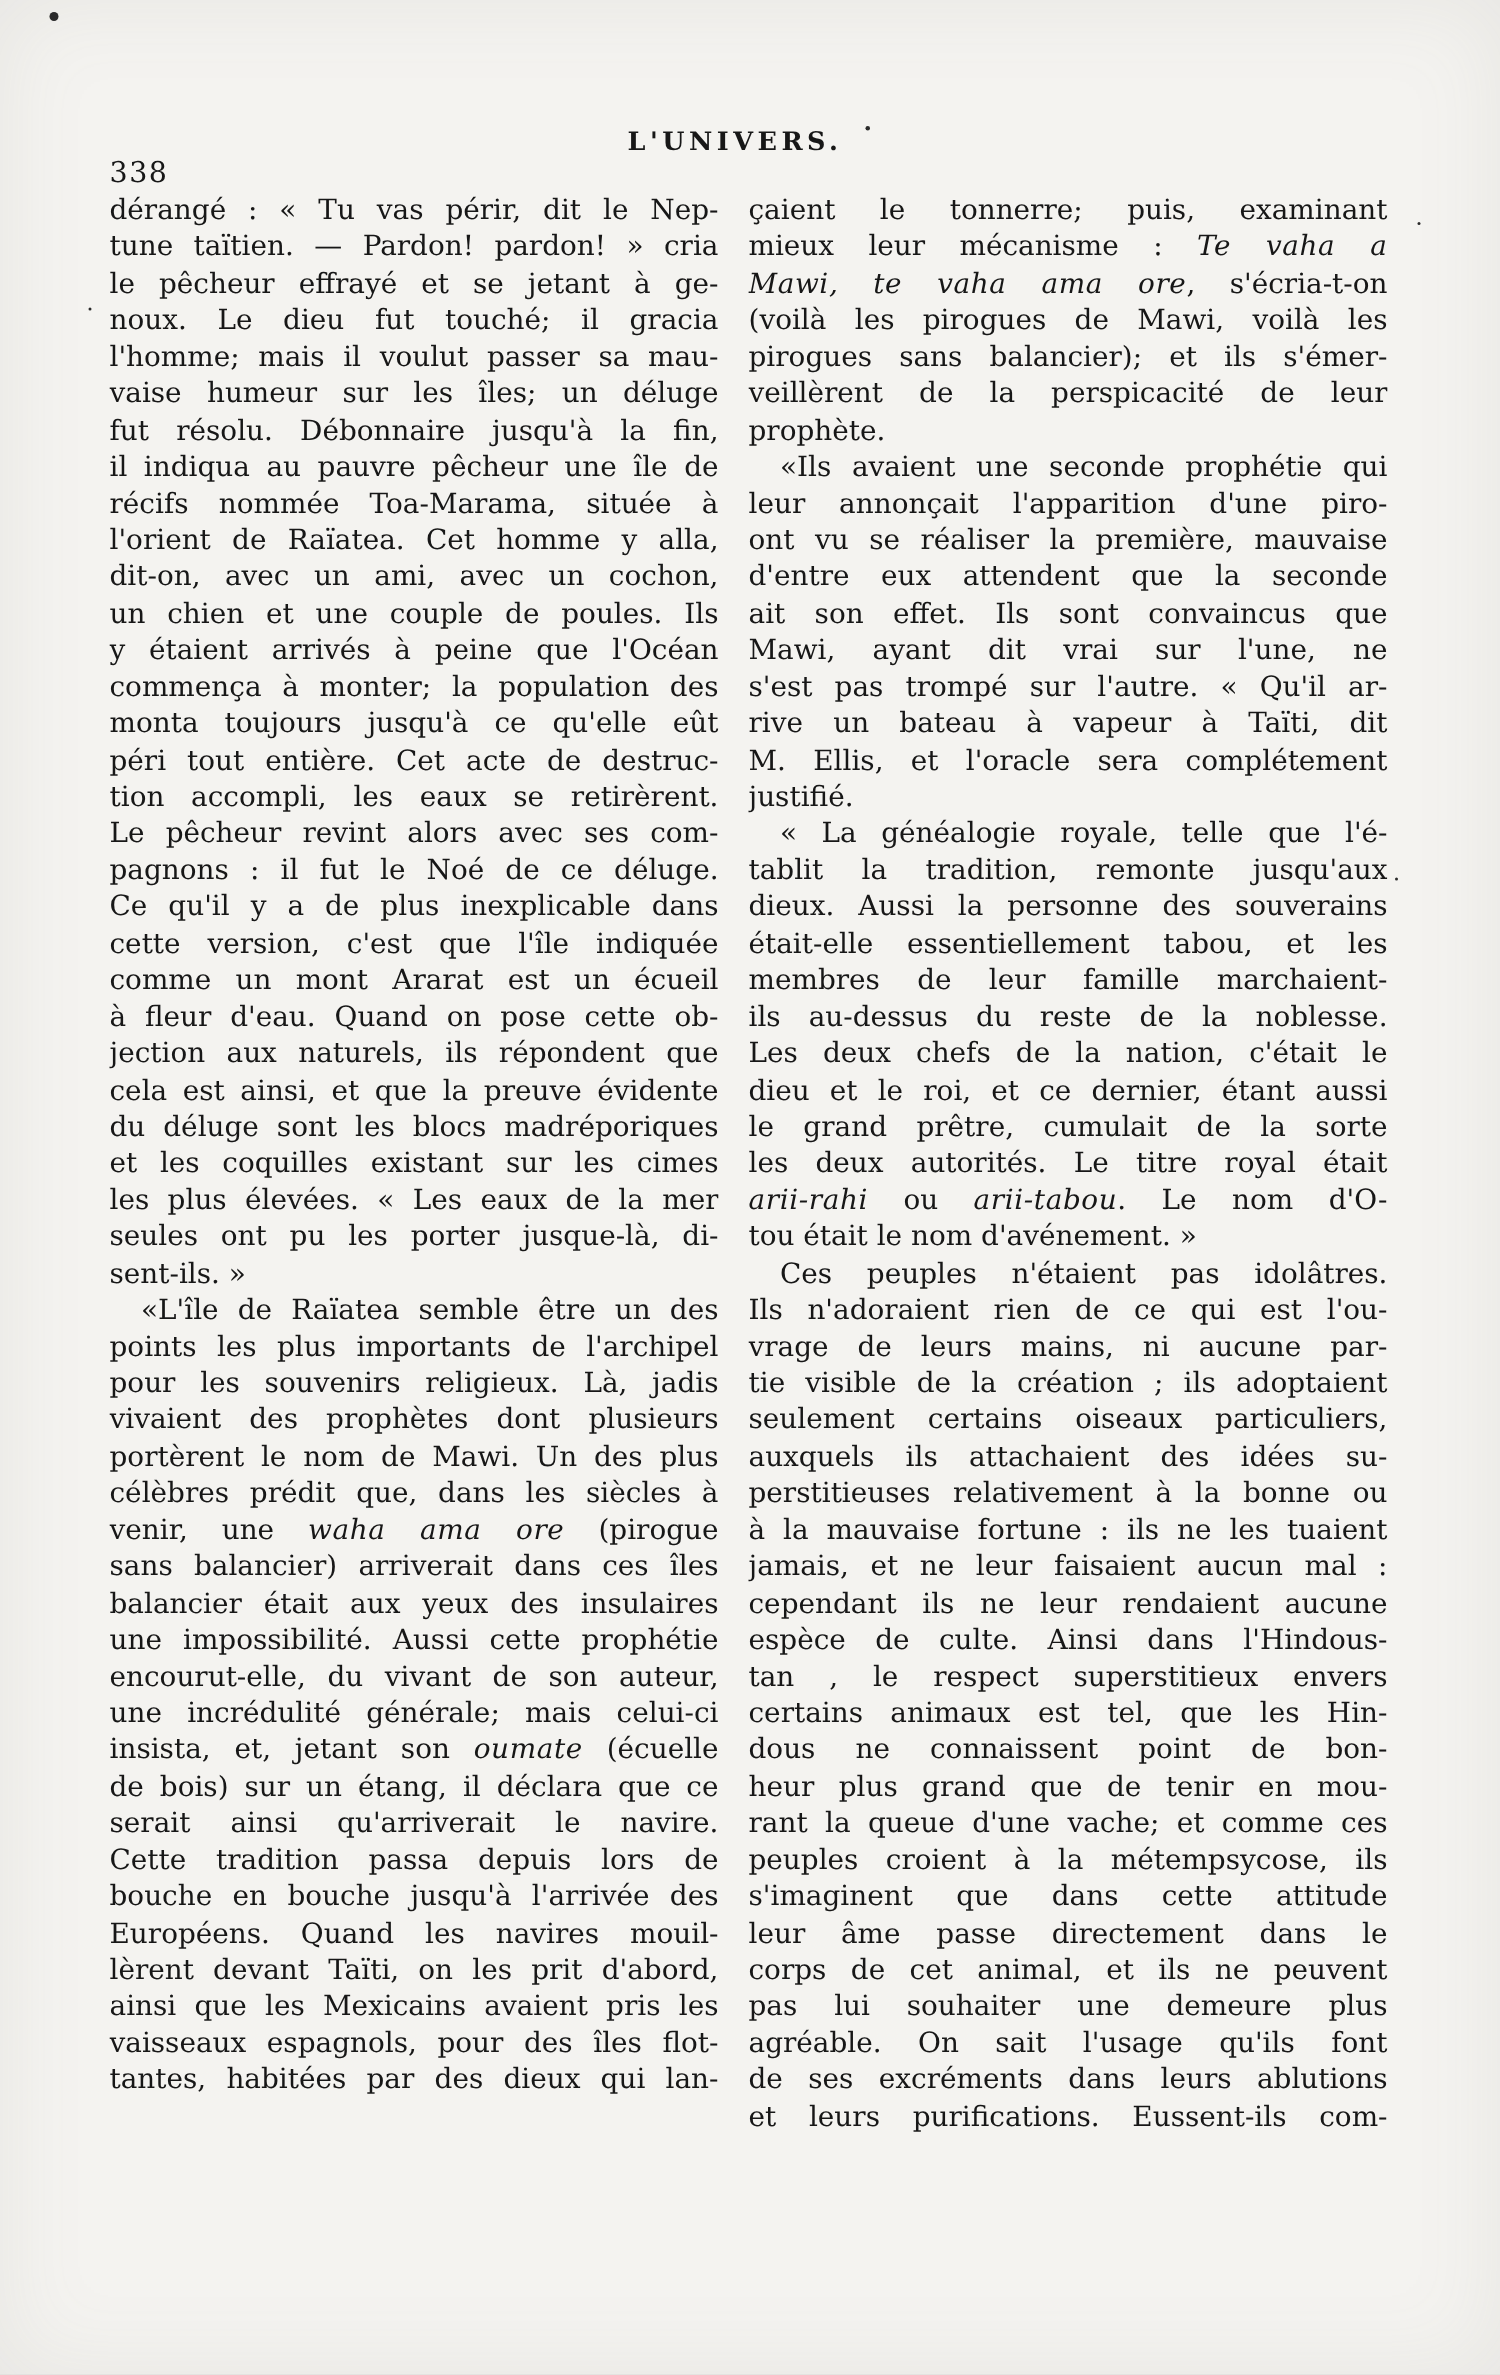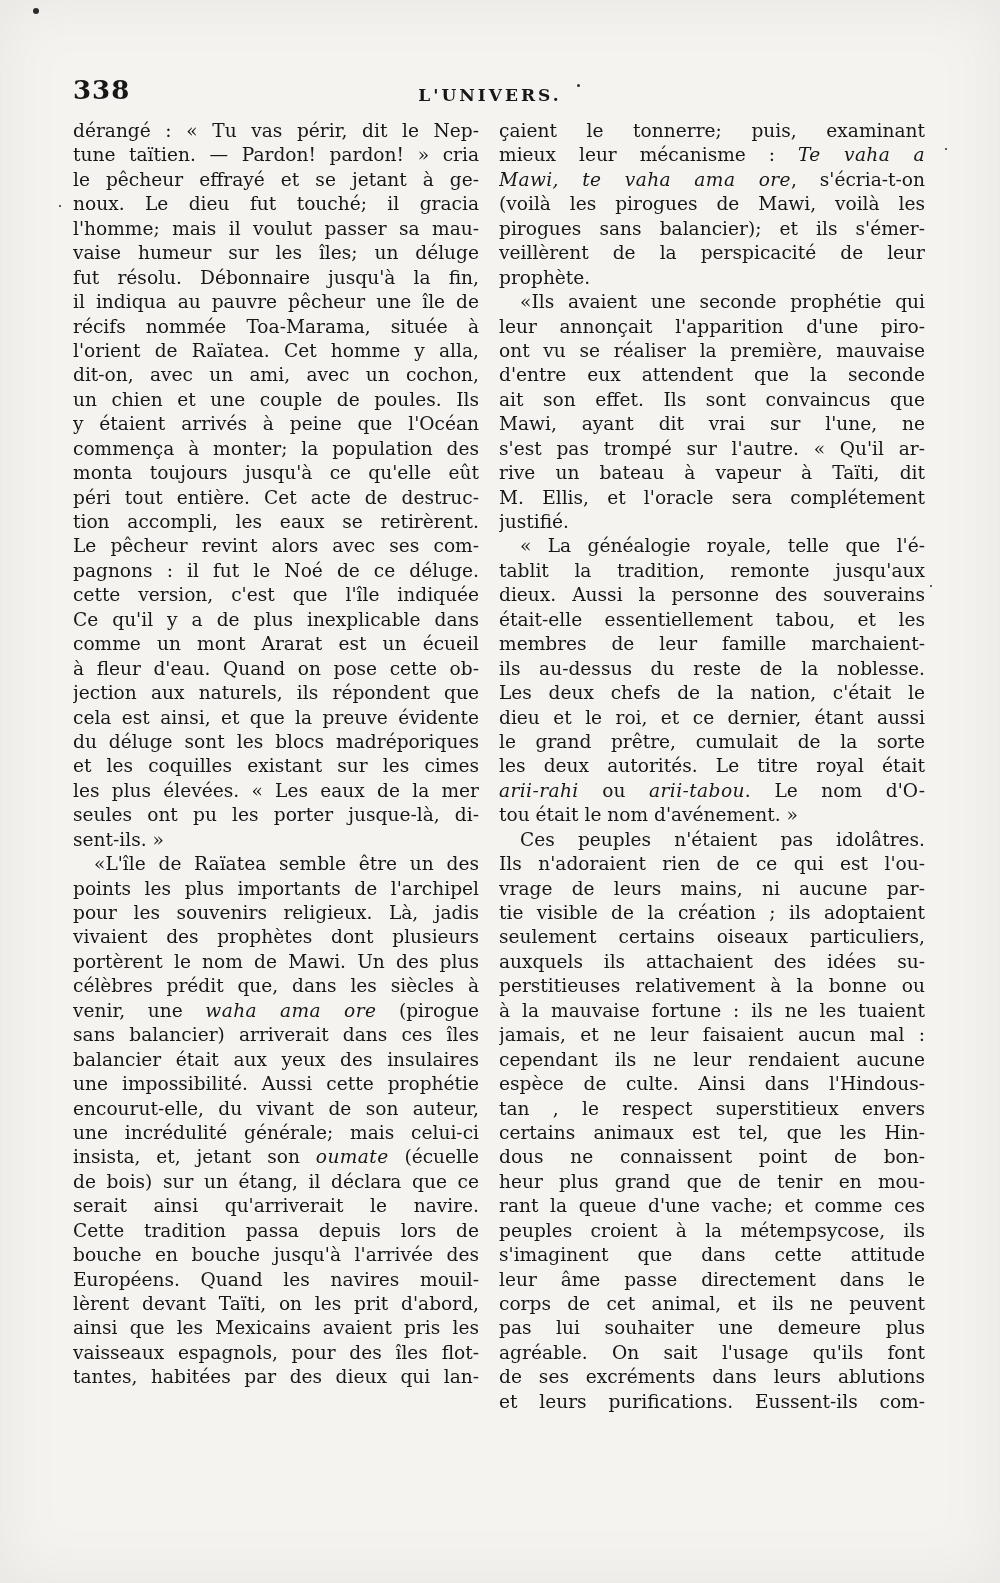--- a/index.html
+++ b/index.html
@@ -6,30 +6,30 @@
   .page{
     position:relative;
     width:1000px;height:1583px;
     background:var(--paper,#f4f3f0);
     font-family:"DejaVu Serif","Liberation Serif",serif;
     color:var(--ink,#171717);
     overflow:hidden;
     box-shadow:inset 0 0 60px rgba(120,118,110,0.10);
   }
   .page-number{
-    position:absolute;left:73px;top:75px;
-    font-size:26px;letter-spacing:1px;font-weight:bold;
+    position:absolute;left:73px;top:104px;
+    font-size:19px;letter-spacing:1px;font-weight:normal;
   }
   .running-title{
     position:absolute;left:0;top:85px;width:1000px;
     text-align:center;font-size:17px;letter-spacing:3px;font-weight:bold;
     text-indent:-20px;
   }
   .column{
-    position:absolute;top:119px;
+    position:absolute;top:129px;
   }
   .column-left{left:73px;width:406px;}
   .column-right{left:499px;width:426px;}
   .line{
     height:24.45px;line-height:24.45px;
     font-size:18.6px;
     text-align:justify;
     text-align-last:justify;
     overflow:hidden;
     white-space:nowrap; 
@@ -62,22 +62,22 @@
       <div class="line">l'orient de Raïatea. Cet homme y alla,</div>
       <div class="line">dit-on, avec un ami, avec un cochon,</div>
       <div class="line">un chien et une couple de poules. Ils</div>
       <div class="line">y étaient arrivés à peine que l'Océan</div>
       <div class="line">commença à monter; la population des</div>
       <div class="line">monta toujours jusqu'à ce qu'elle eût</div>
       <div class="line">péri tout entière. Cet acte de destruc-</div>
       <div class="line">tion accompli, les eaux se retirèrent.</div>
       <div class="line">Le pêcheur revint alors avec ses com-</div>
       <div class="line">pagnons : il fut le Noé de ce déluge.</div>
+      <div class="line">Ce qu'il y a de plus inexplicable dans</div>
       <div class="line">cette version, c'est que l'île indiquée</div>
-      <div class="line">Ce qu'il y a de plus inexplicable dans</div>
       <div class="line">comme un mont Ararat est un écueil</div>
       <div class="line">à fleur d'eau. Quand on pose cette ob-</div>
       <div class="line">jection aux naturels, ils répondent que</div>
       <div class="line">cela est ainsi, et que la preuve évidente</div>
       <div class="line">du déluge sont les blocs madréporiques</div>
       <div class="line">et les coquilles existant sur les cimes</div>
       <div class="line">les plus élevées. « Les eaux de la mer</div>
       <div class="line">seules ont pu les porter jusque-là, di-</div>
       <div class="line end">sent-ils. »</div>
       <div class="line in">«L'île de Raïatea semble être un des</div>

